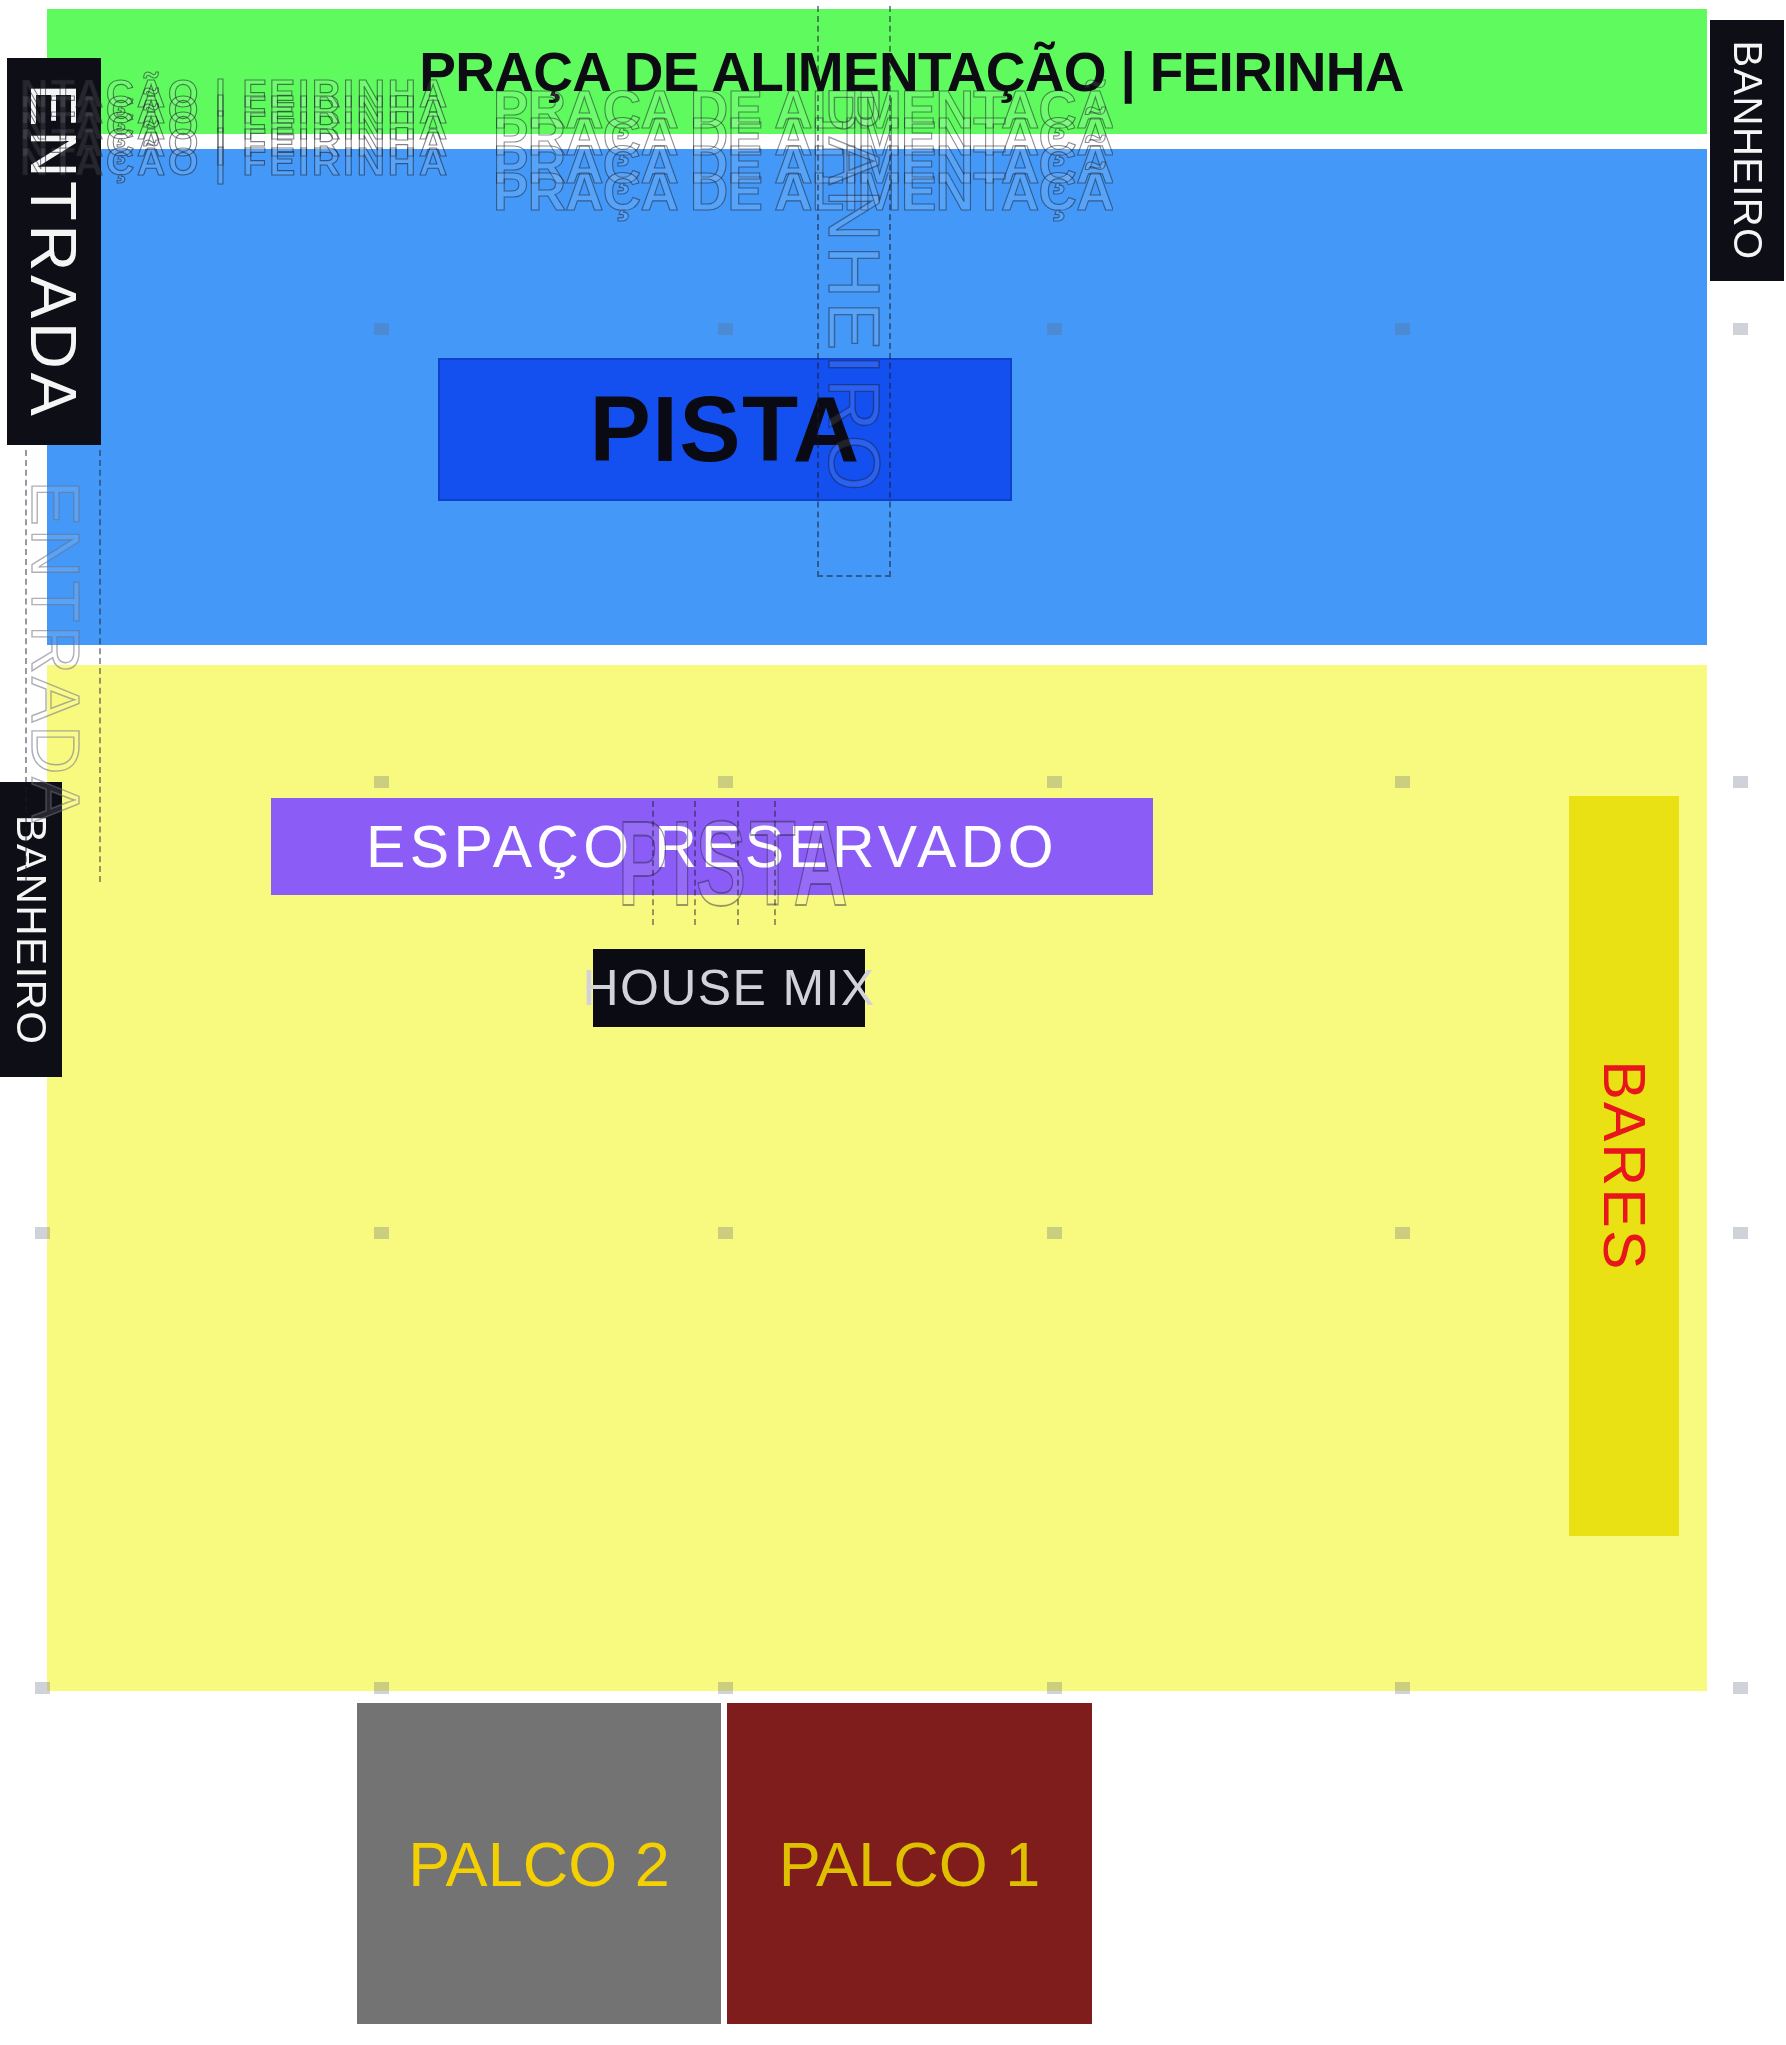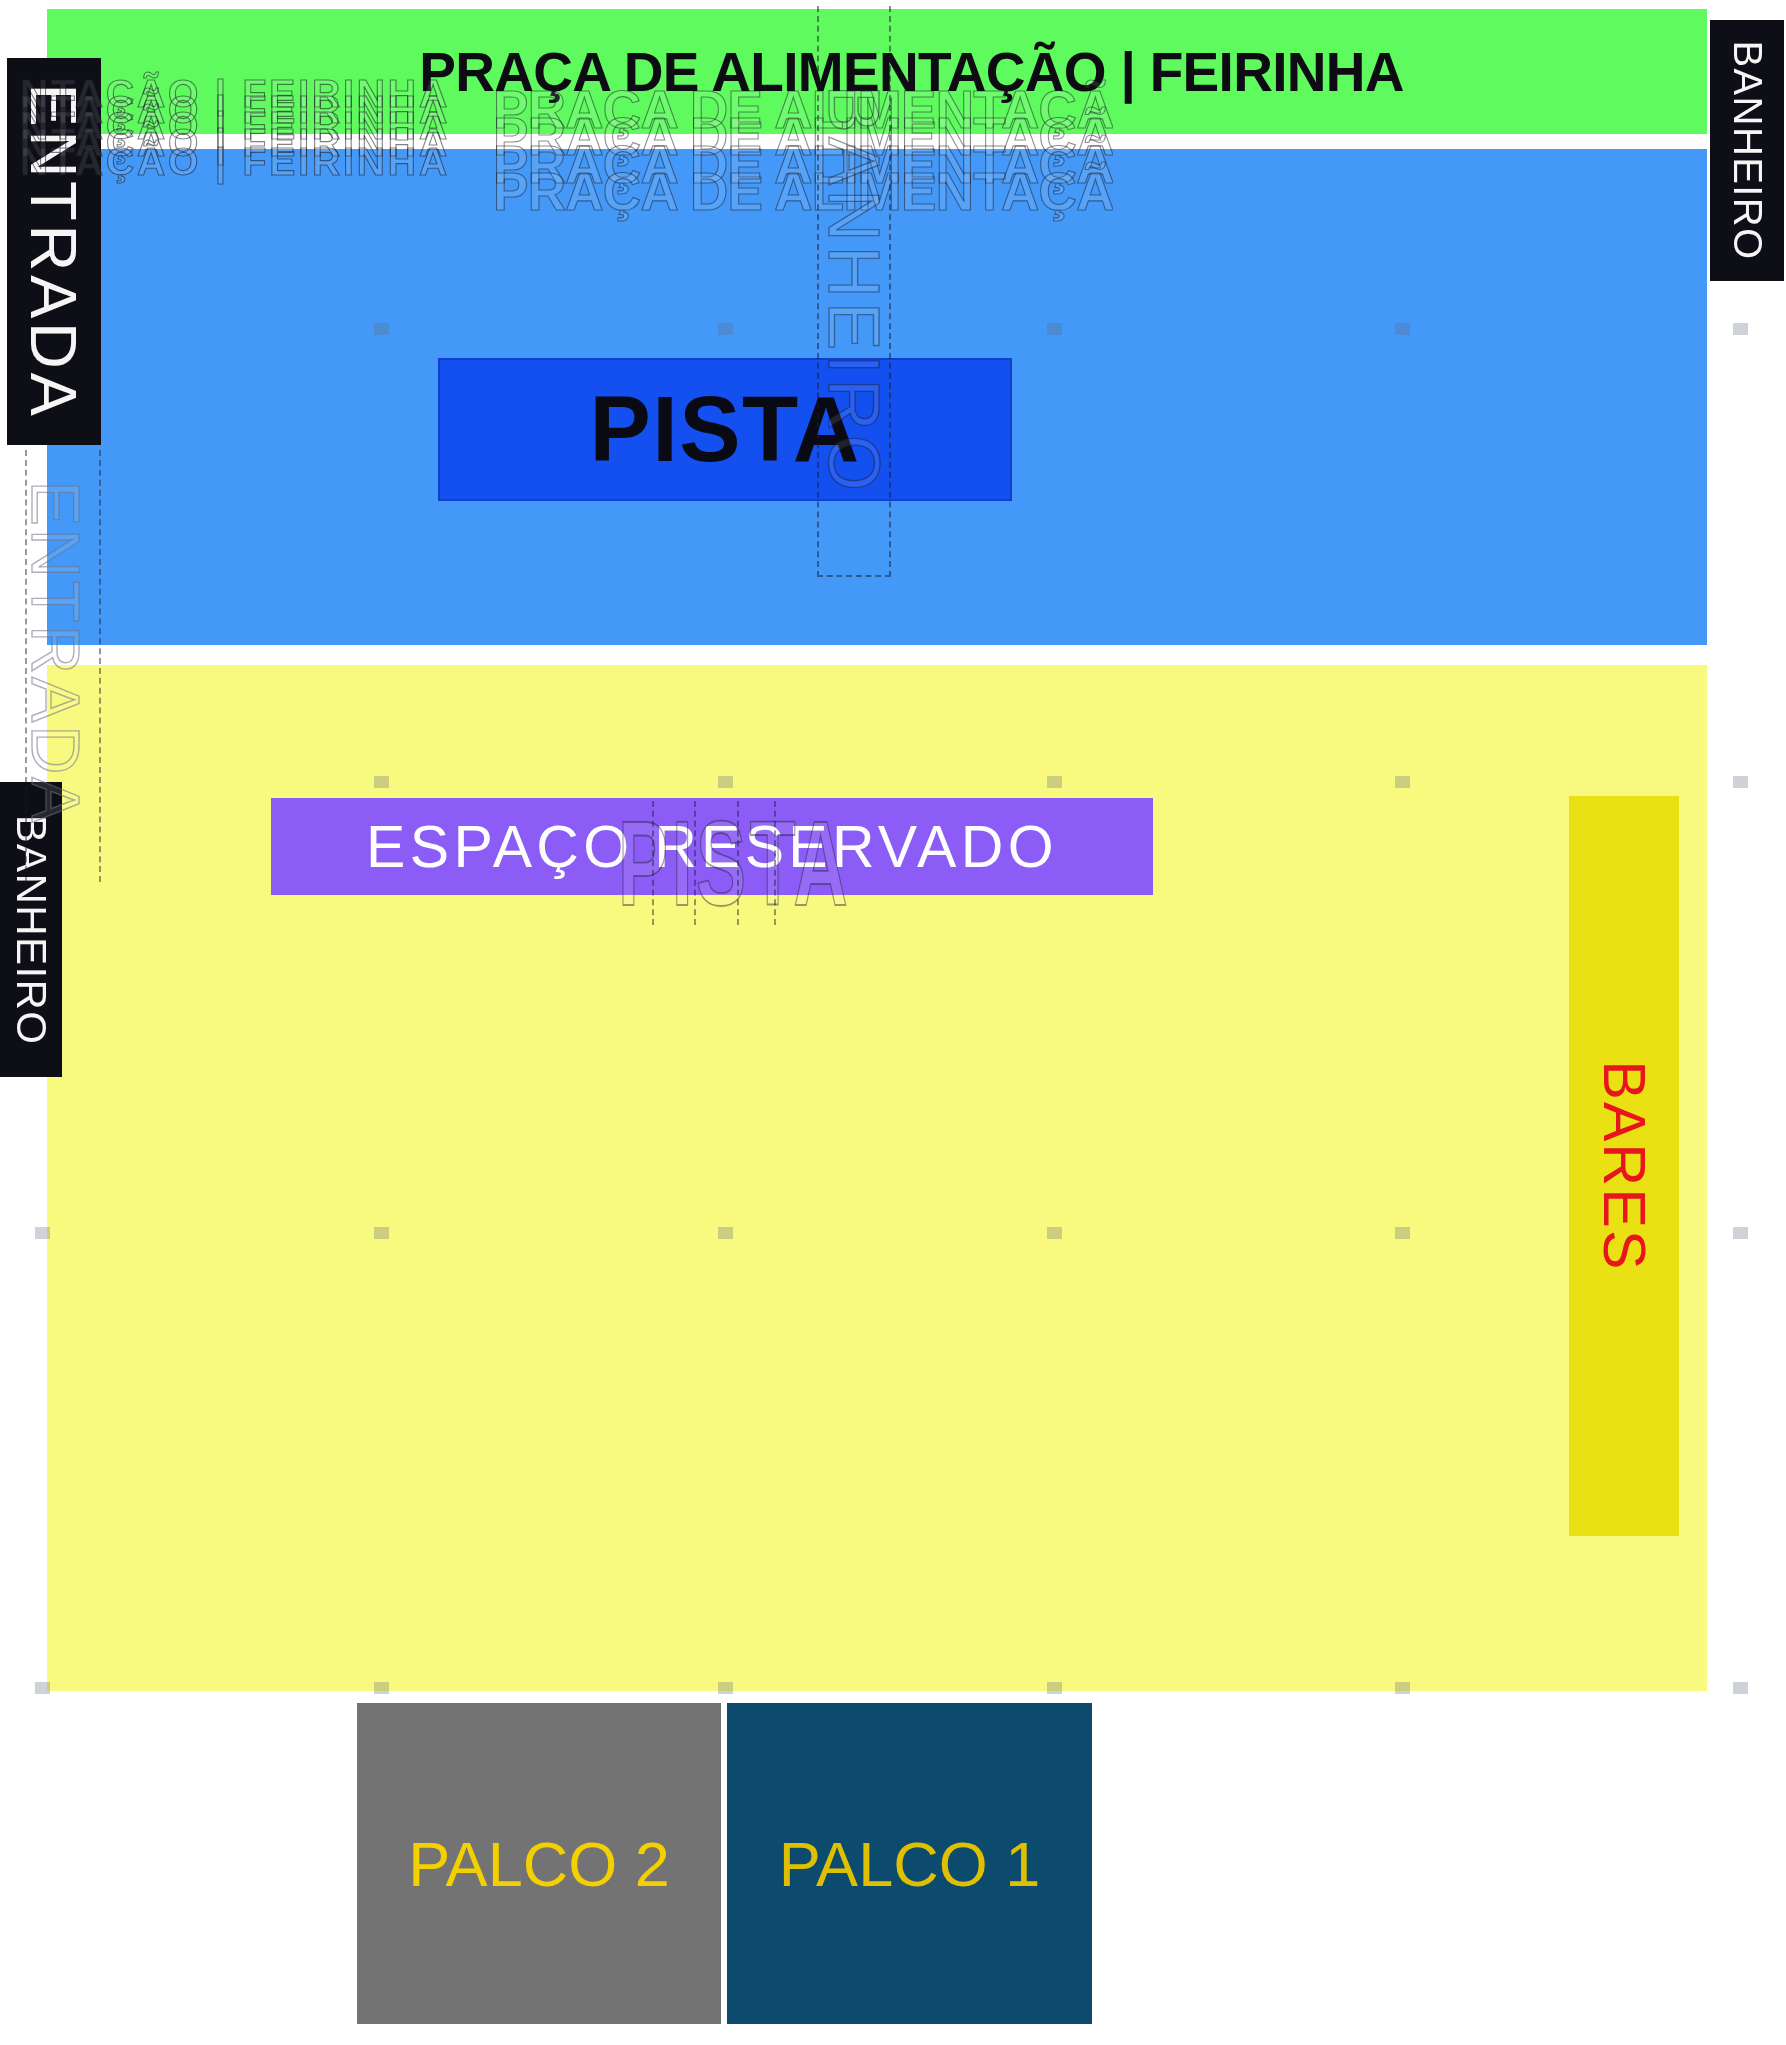--- a/index.html
+++ b/index.html
@@ -114,20 +114,23 @@
   <div class="zone yellow-area" style="background-color: rgb(248, 250, 127);"></div>
 
   <div class="zone pista-box" style="background-color: rgb(20, 80, 239);">
     <span style="color: rgb(10, 10, 20);">PISTA</span>
   </div>
 
   <div class="zone espaco-box" style="background-color: #8b5cf6;">
     <span style="color: rgb(253, 253, 253);">ESPAÇO RESERVADO</span>
   </div>
 
+  <div class="zone house-box" style="background-color: rgb(11, 11, 19);">
+    <span style="color: rgb(210, 211, 218);">HOUSE MIX</span>
+  </div>
 
 
   <div class="zone vlabel bares-box" style="background-color: rgb(233, 225, 19);">
     <span style="color: rgb(232, 21, 28);">BARES</span>
   </div>
 
   <div class="zone vlabel entrada-bar" style="background-color: rgb(14, 14, 22);">
     <span style="color: rgb(245, 245, 245);">ENTRADA</span>
   </div>
 
@@ -135,21 +138,21 @@
     <span style="color: rgb(245, 245, 245);">BANHEIRO</span>
   </div>
 
   <div class="zone vlabel banheiro-left" style="background-color: rgb(14, 14, 22);">
     <span style="color: rgb(245, 245, 245);">BANHEIRO</span>
   </div>
 
   <div class="zone palco2" style="background-color: #737373;">
     <span style="color: rgb(244, 208, 0);">PALCO 2</span>
   </div>
-  <div class="zone palco1" style="background-color: #0c4a6e;">
+  <div class="zone palco1" style="background-color: #7f1d1d;">
     <span style="color: rgb(223, 192, 0);">PALCO 1</span>
   </div>
 
   <div class="ghost-rows-left">
     <div class="ghost" style="top:0">NTAÇÃO | FEIRINHA</div>
     <div class="ghost" style="top:16px">NTAÇÃO | FEIRINHA</div>
     <div class="ghost" style="top:32px">NTAÇÃO | FEIRINHA</div>
     <div class="ghost" style="top:49px">NTAÇÃO | FEIRINHA</div>
     <div class="ghost" style="top:68px">NTAÇÃO | FEIRINHA</div>
   </div>

